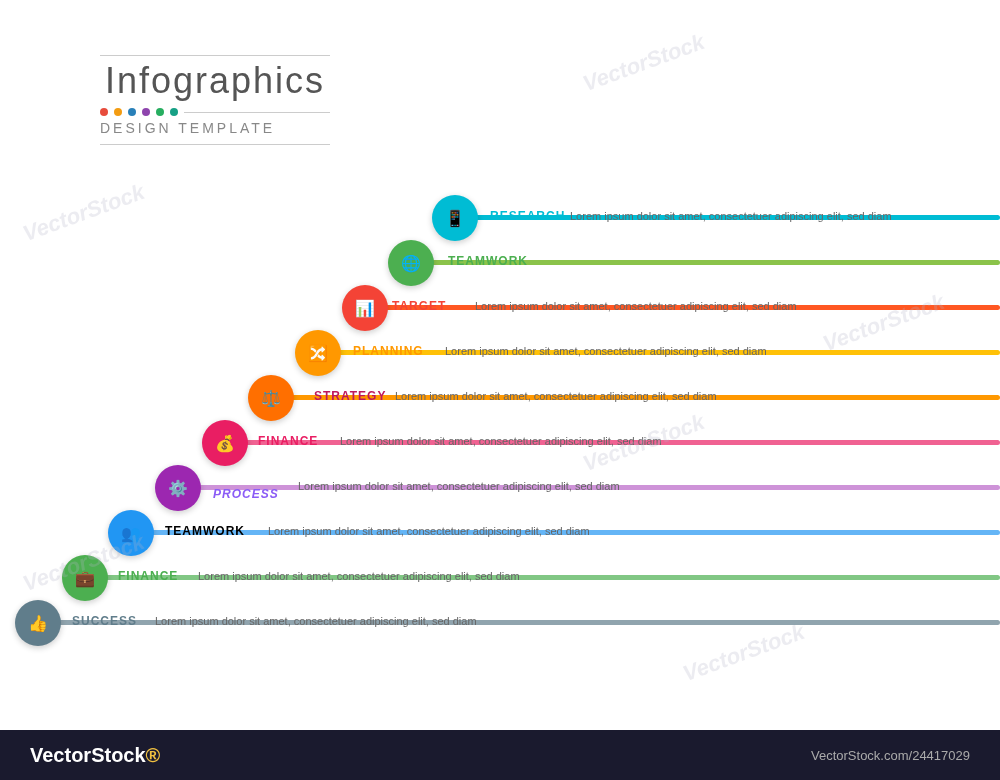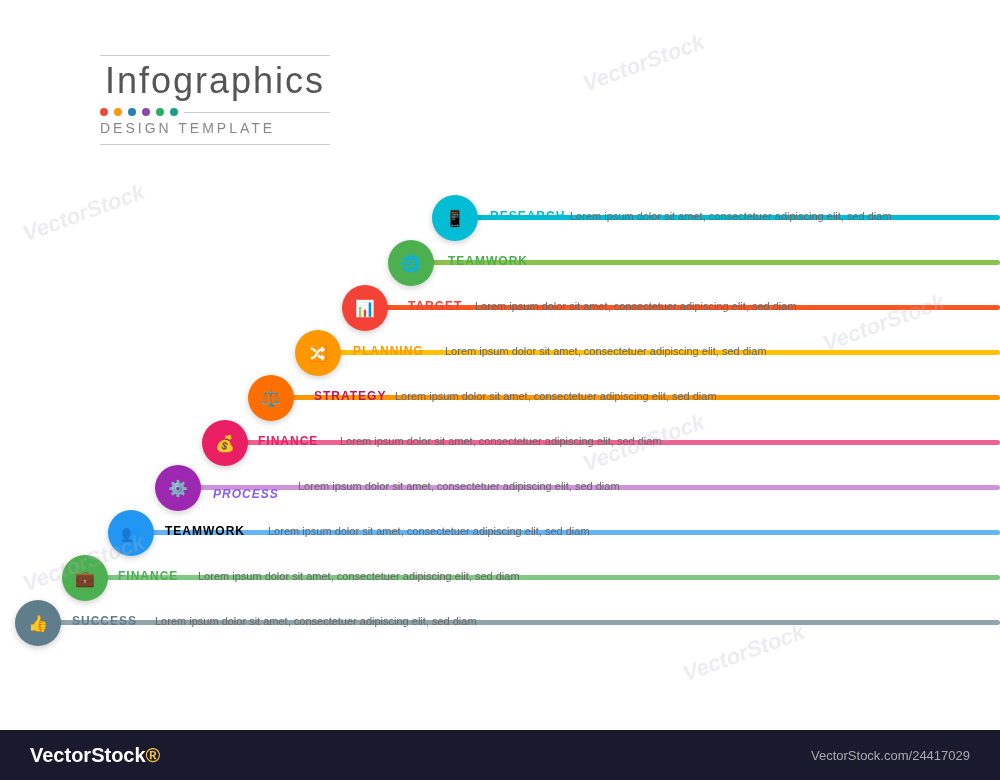--- a/index.html
+++ b/index.html
@@ -189,21 +189,21 @@
       <div class="step-circle" style="background: rgb(76, 175, 80); left: 388px; top: 0px;">
         <span class="step-icon" style="font-size: 16px;">🌐</span>
       </div>
       <span class="step-label" style="color: rgb(76, 175, 80); left: 448px; top: 14px;">TEAMWORK</span>
     </div>
     <div class="step-row" style="top: 90px; left: 0px; right: 0px; height: 46px;">
       <div class="step-bar" style="background: rgb(255, 87, 34); left: 368px; right: 0px; top: 20px; height: 5px;"></div>
       <div class="step-circle" style="background: rgb(244, 67, 54); left: 342px; top: 0px;">
         <span class="step-icon" style="font-size: 16px;">📊</span>
       </div>
-      <span class="step-label" style="color: rgb(244, 67, 54); left: 408px; top: 14px;">TARGET</span>
+      <span class="step-label" style="color: rgb(244, 67, 54); left: 392px; top: 14px;">TARGET</span>
       <span class="step-desc" style="left: 475px; top: 15px;">Lorem ipsum dolor sit amet, consectetuer adipiscing elit, sed diam</span>
     </div>
     <div class="step-row" style="top: 135px; left: 0px; right: 0px; height: 46px;">
       <div class="step-bar" style="background: rgb(255, 193, 7); left: 322px; right: 0px; top: 20px; height: 5px;"></div>
       <div class="step-circle" style="background: rgb(255, 152, 0); left: 295px; top: 0px;">
         <span class="step-icon" style="font-size: 16px;">🔀</span>
       </div>
       <span class="step-label" style="color: rgb(255, 152, 0); left: 353px; top: 14px;">PLANNING</span>
       <span class="step-desc" style="left: 445px; top: 15px;">Lorem ipsum dolor sit amet, consectetuer adipiscing elit, sed diam</span>
     </div>

